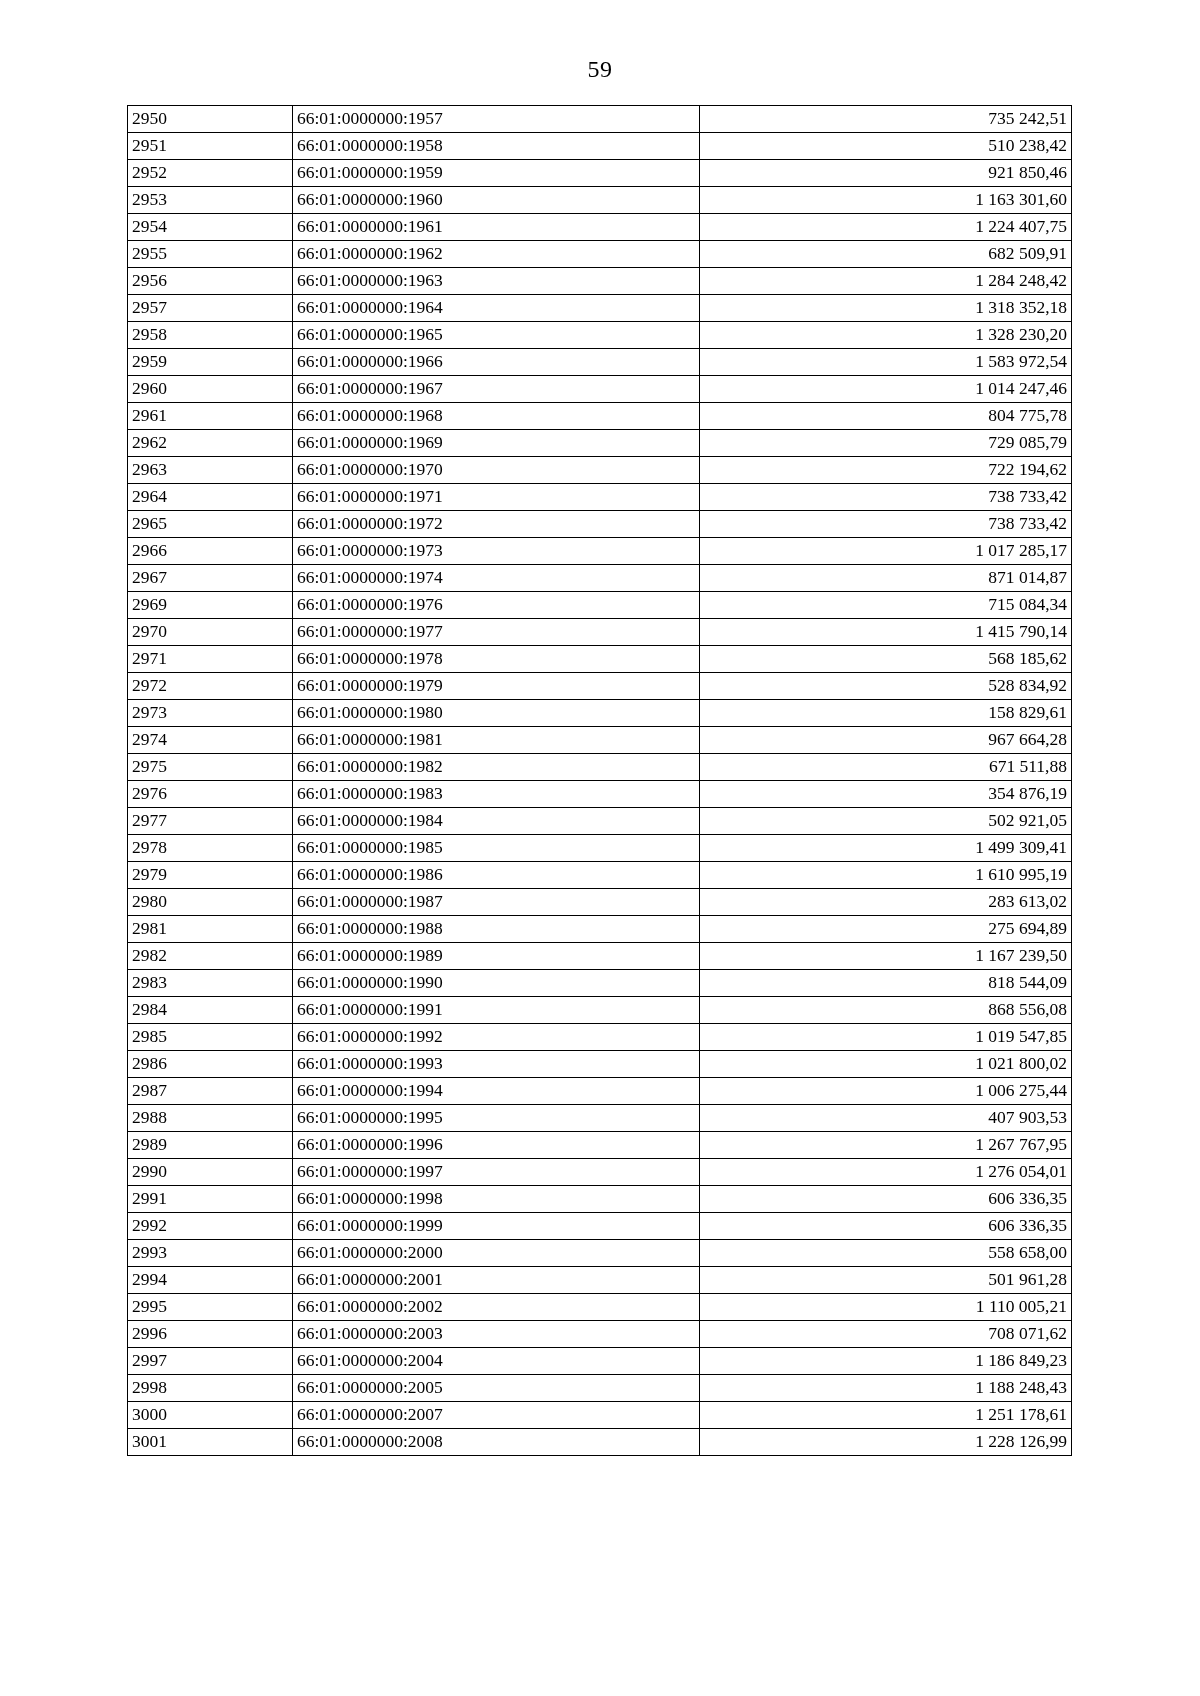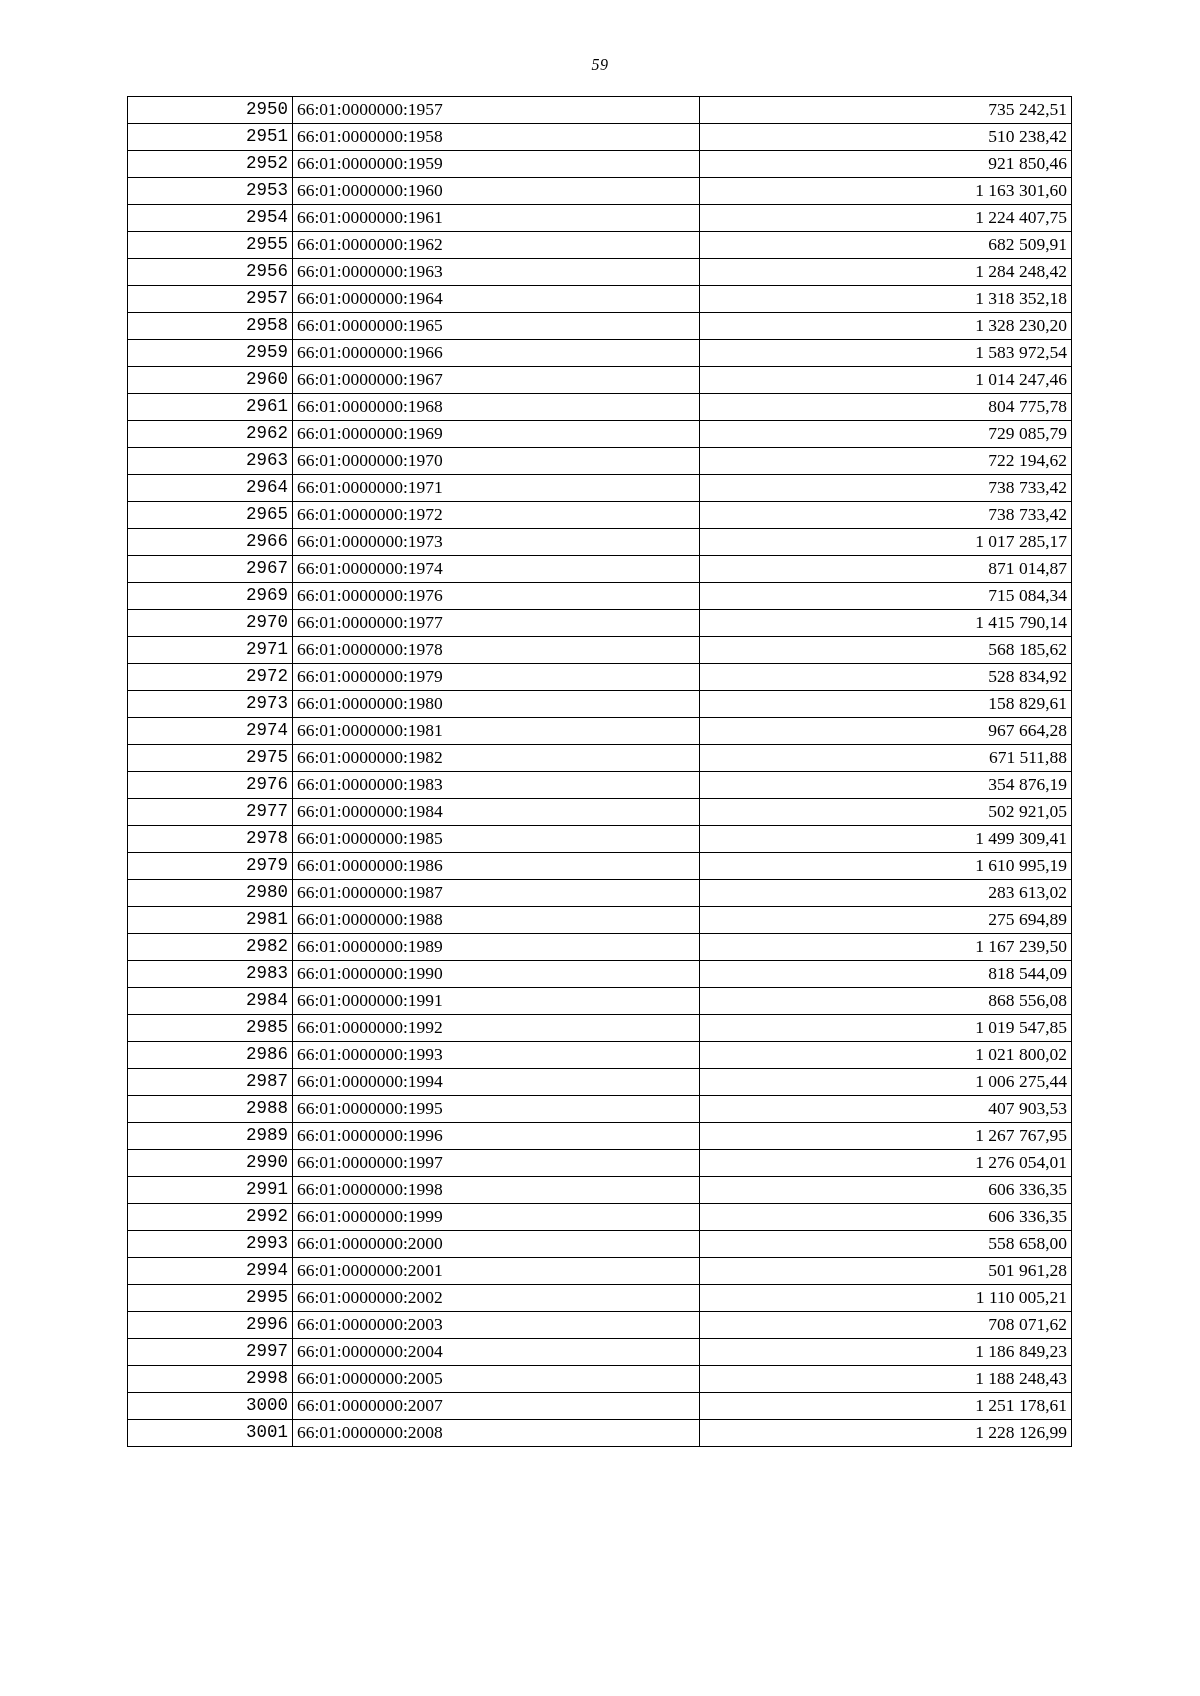--- a/index.html
+++ b/index.html
@@ -14,44 +14,42 @@
   }
   .page {
     position: relative;
     width: 1200px;
     height: 1696px;
     background: #ffffff;
   }
   .page-number {
     padding-top: 56px;
     text-align: center;
-    font-size: 16px;
+    font-size: 24px;
     letter-spacing: 0.5px;
-    font-style: italic;
   }
   table.data-table {
     border-collapse: collapse;
     table-layout: fixed;
     margin-left: 127px;
     margin-top: 22px;
     width: 912px;
   }
   table.data-table td {
     border: 1px solid #000000;
     font-size: 17.5px;
     height: 27px;
     line-height: 1.1;
     padding: 1px 4px;
     overflow: hidden;
     white-space: nowrap;
   }
   td.col-index {
     width: 165px;
-    text-align: right;
-    font-family: Liberation Mono, monospace;
+    text-align: left;
   }
   td.col-cadastral {
     width: 407px;
     text-align: left;
     padding-left: 3px;
   }
   td.col-value {
     width: 372px;
     text-align: right;
     padding-right: 6px;

